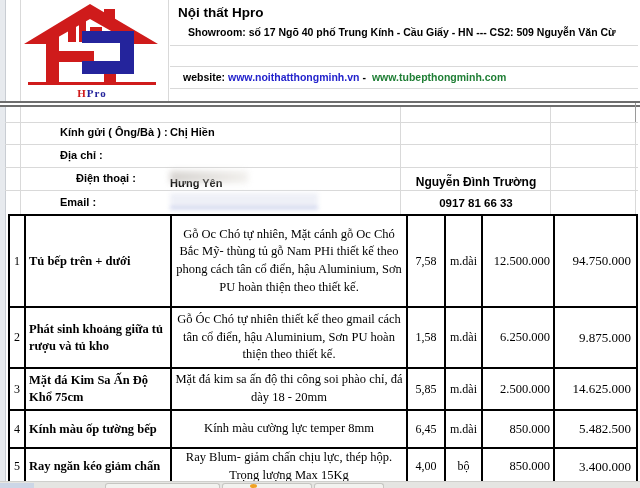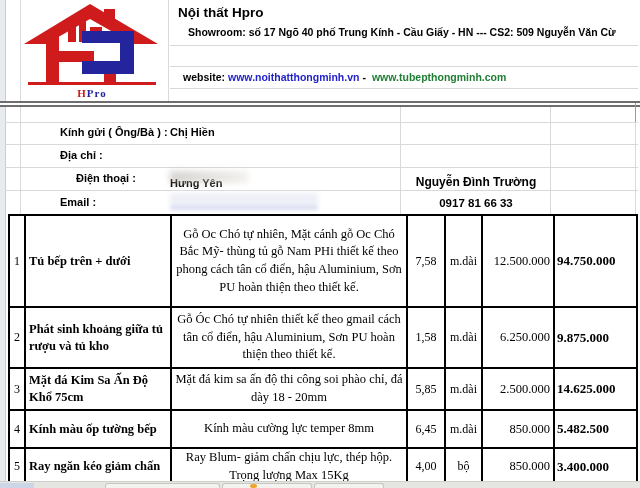--- a/index.html
+++ b/index.html
@@ -45,21 +45,21 @@
   .quote-table tr:nth-child(1){height:92px;}
   .quote-table tr:nth-child(2){height:61px;}
   .quote-table tr:nth-child(3){height:42px;}
   .quote-table tr:nth-child(4){height:38px;}
   .quote-table tr:nth-child(5){height:33px;}
   .c-no{text-align:center;font-size:12px;}
   .c-name{font-weight:bold;font-size:12.5px;padding-left:3px !important;line-height:1.35;}
   .c-desc{text-align:center;font-size:12.5px;line-height:1.42;}
   .c-qty,.c-unit{text-align:center;font-size:12px;}
   .c-price{text-align:right;font-size:12.5px;padding-right:3px !important;}
-  .c-total{text-align:left;font-weight:bold;font-size:13px;padding-right:5px !important;}
+  .c-total{text-align:right;font-weight:normal;font-size:13px;padding-right:5px !important;}
   
   .tabbar{position:absolute;left:0;top:481px;width:640px;height:7px;background:#e5e5e2;border-top:1px solid #cfcfcc;}
   .navbox{position:absolute;left:0;top:1px;width:34px;height:6px;background:#ccd6e6;}
   .tab{position:absolute;top:1px;height:6px;border:1px solid #c6c6c2;border-bottom:none;
        border-radius:3px 3px 0 0;background:#f2f2ef;box-sizing:border-box;}
   .tab-dot{position:absolute;left:250px;top:2px;width:7px;height:4px;border-radius:50%;background:#f0a224;}
 </style>
 </head>
 <body>
 

